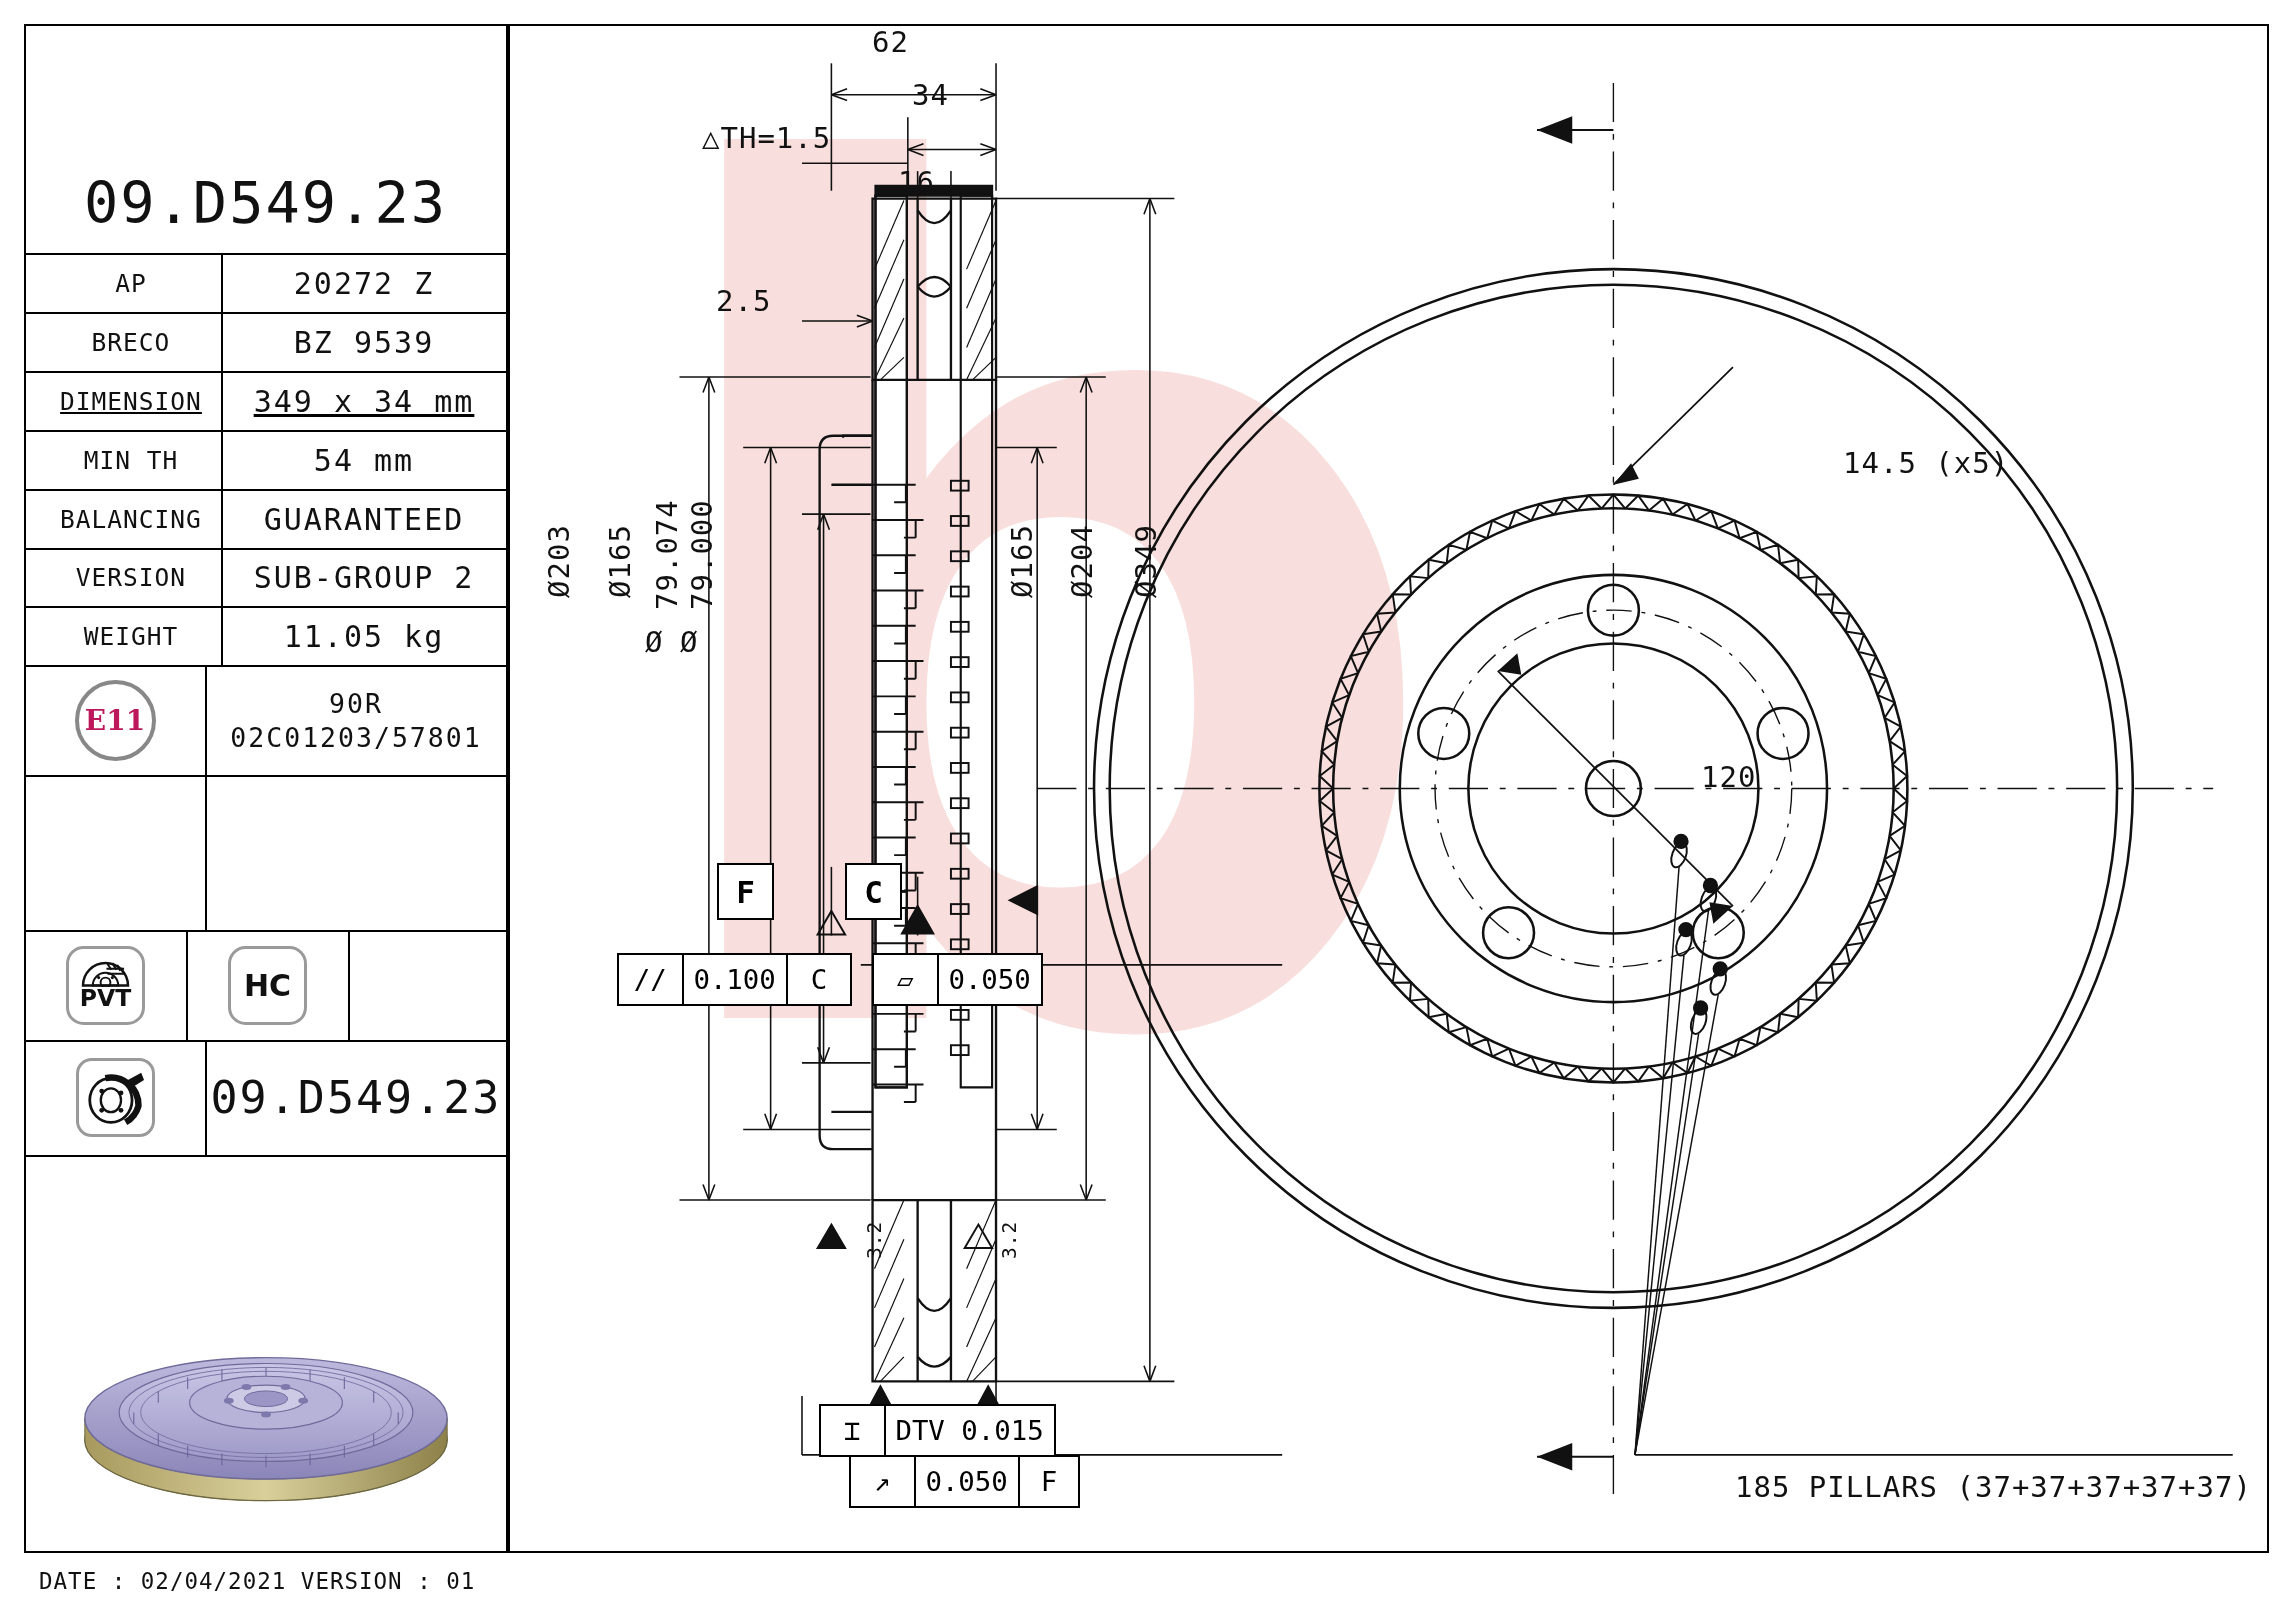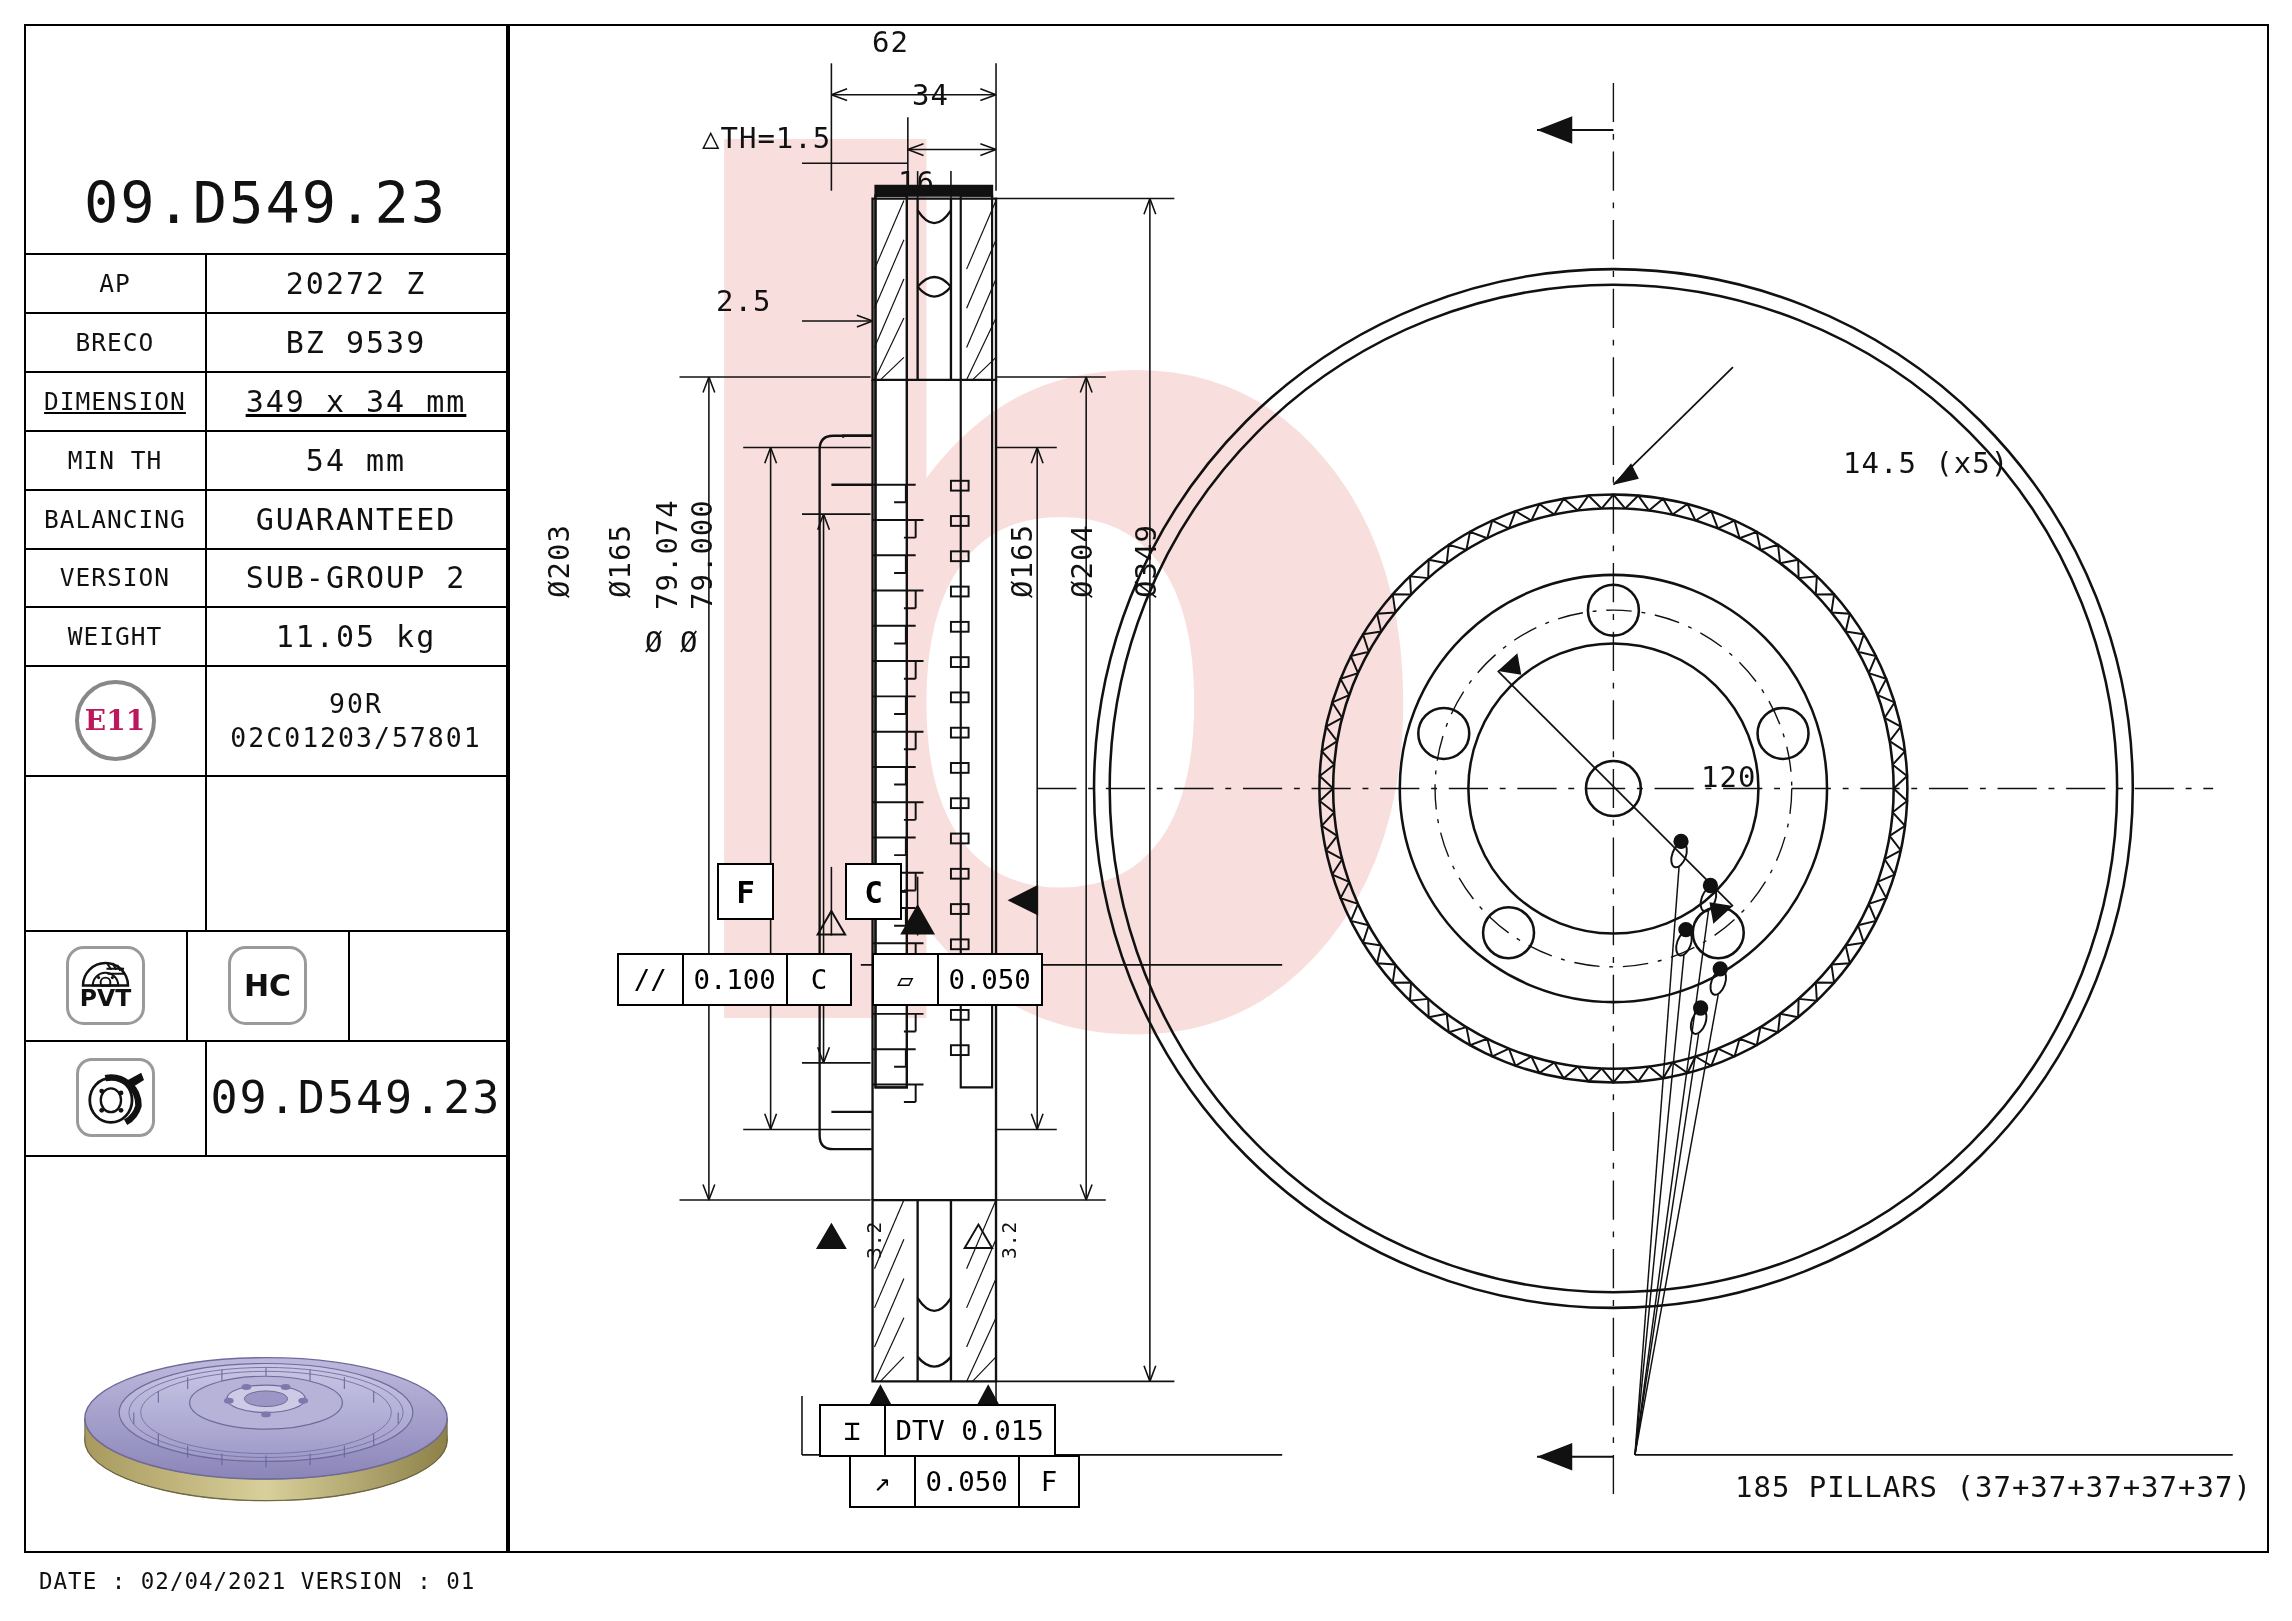--- a/index.html
+++ b/index.html
@@ -10,21 +10,21 @@
   
   .watermark{position:absolute;left:627px;top:39px;width:1078px;height:1421px;
     font-family:"DejaVu Sans",sans-serif;font-size:1157px;font-weight:bold;color:#f7d9d6;
     opacity:.85;line-height:1;user-select:none;z-index:0;}
 
   
   .frame{position:absolute;border:2.9px solid #000;box-sizing:border-box;z-index:2;}
 
   
   #tablebox{left:23.5px;top:23.5px;width:484px;height:1529px;}
-  .trow{position:absolute;left:0;width:100%;box-sizing:border-box;border-bottom:2px solid #000;display:flex;align-items:center;}
+  .trow{position:absolute;left:0;width:100%;box-sizing:border-box;border-bottom:2px solid #000;display:flex;align-items:center;padding-left:16px;}
   .tlabel{width:181px;box-sizing:border-box;border-right:2px solid #000;height:100%;display:flex;align-items:center;justify-content:center;
           font-size:24.5px;letter-spacing:1px;color:#111;}
   .tval{flex:1;height:100%;display:flex;align-items:center;justify-content:center;font-size:30px;letter-spacing:2px;color:#111;text-align:center;}
 
   
   #logocell{position:absolute;left:0;top:0;width:100%;height:127px;border-bottom:2.9px solid #000;box-sizing:border-box;
             display:flex;align-items:center;padding-left:13.7px;}
   .bmark{width:90px;height:90px;flex:0 0 90px;position:relative;}
   .bword{font-family:"DejaVu Sans",sans-serif;font-weight:bold;font-style:italic;font-size:61px;color:#e2001a;letter-spacing:-2px;margin-left:5.9px;}
   .breg{font-size:19.6px;vertical-align:super;font-style:normal;}

